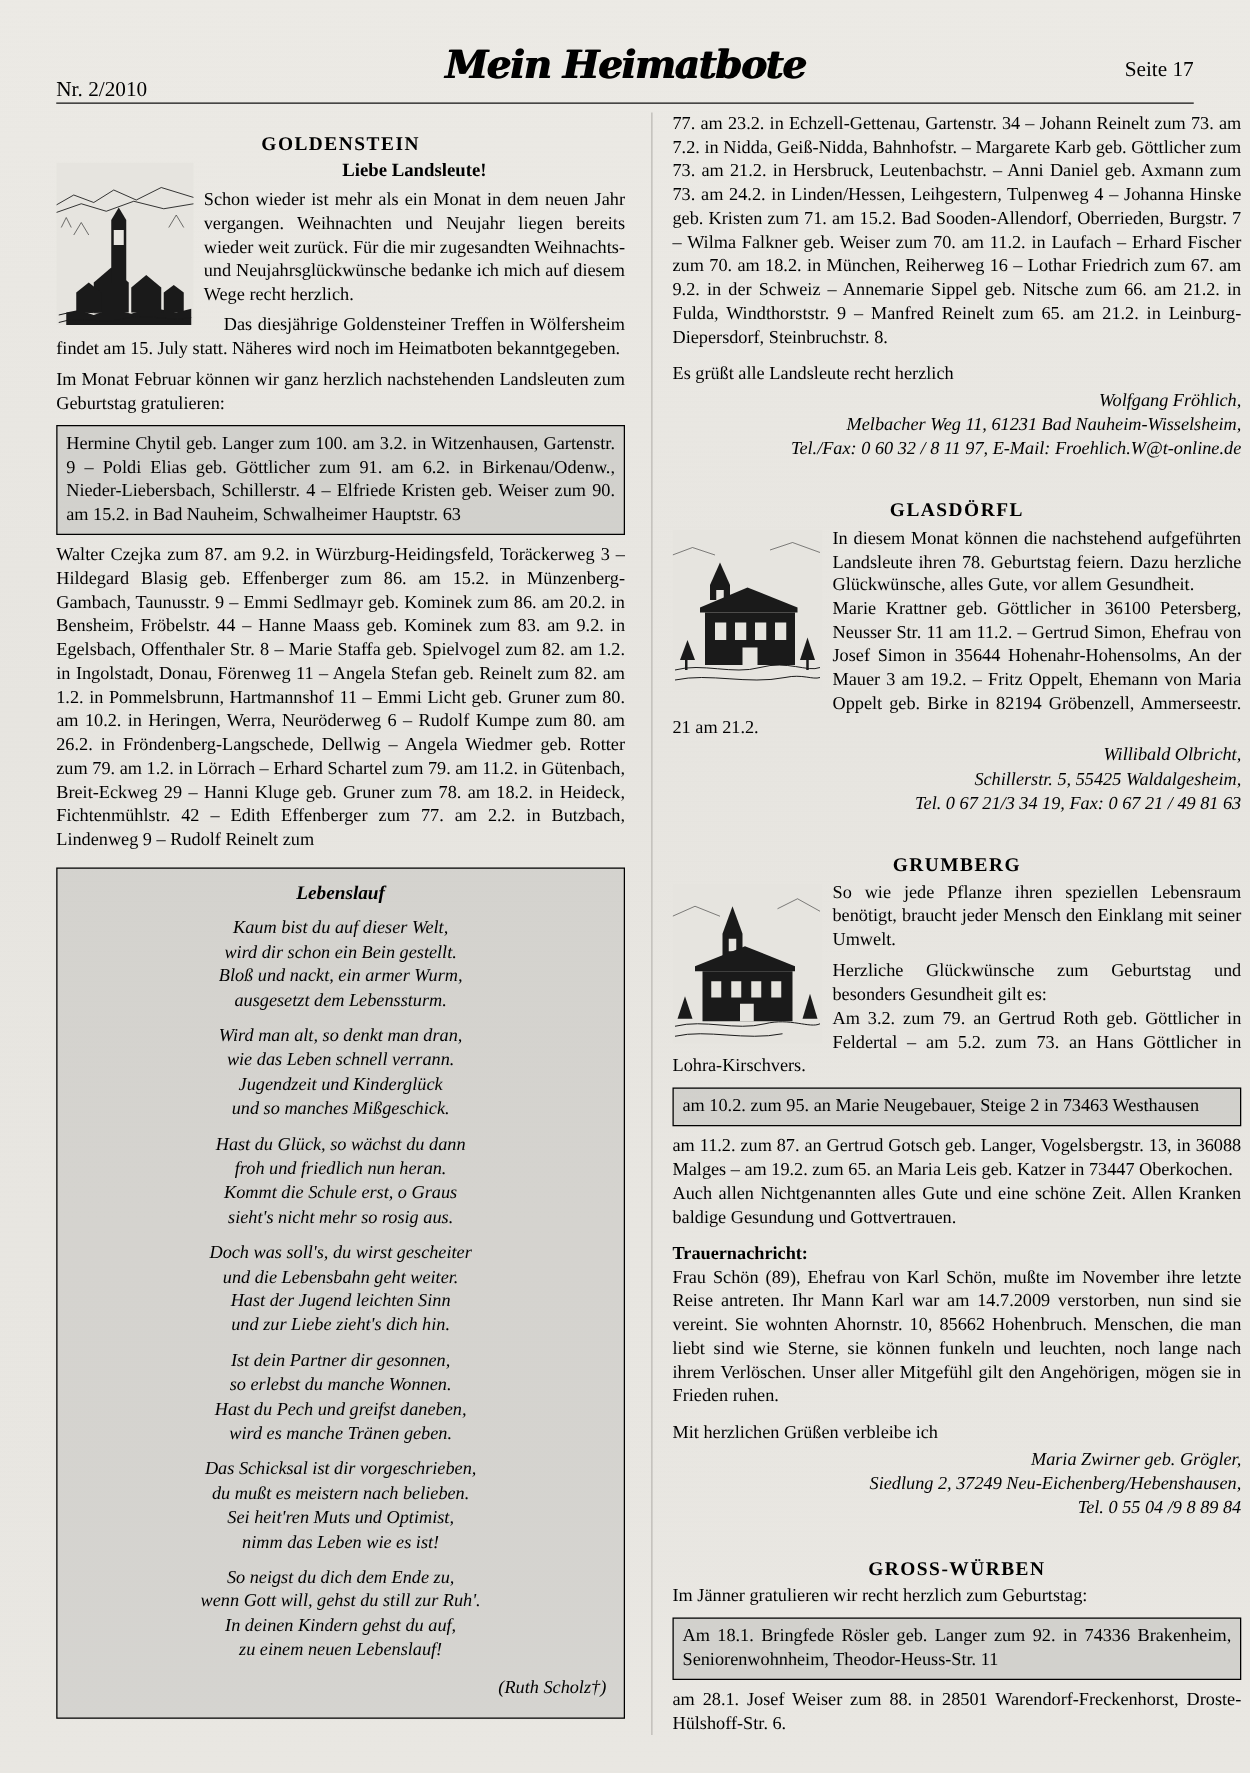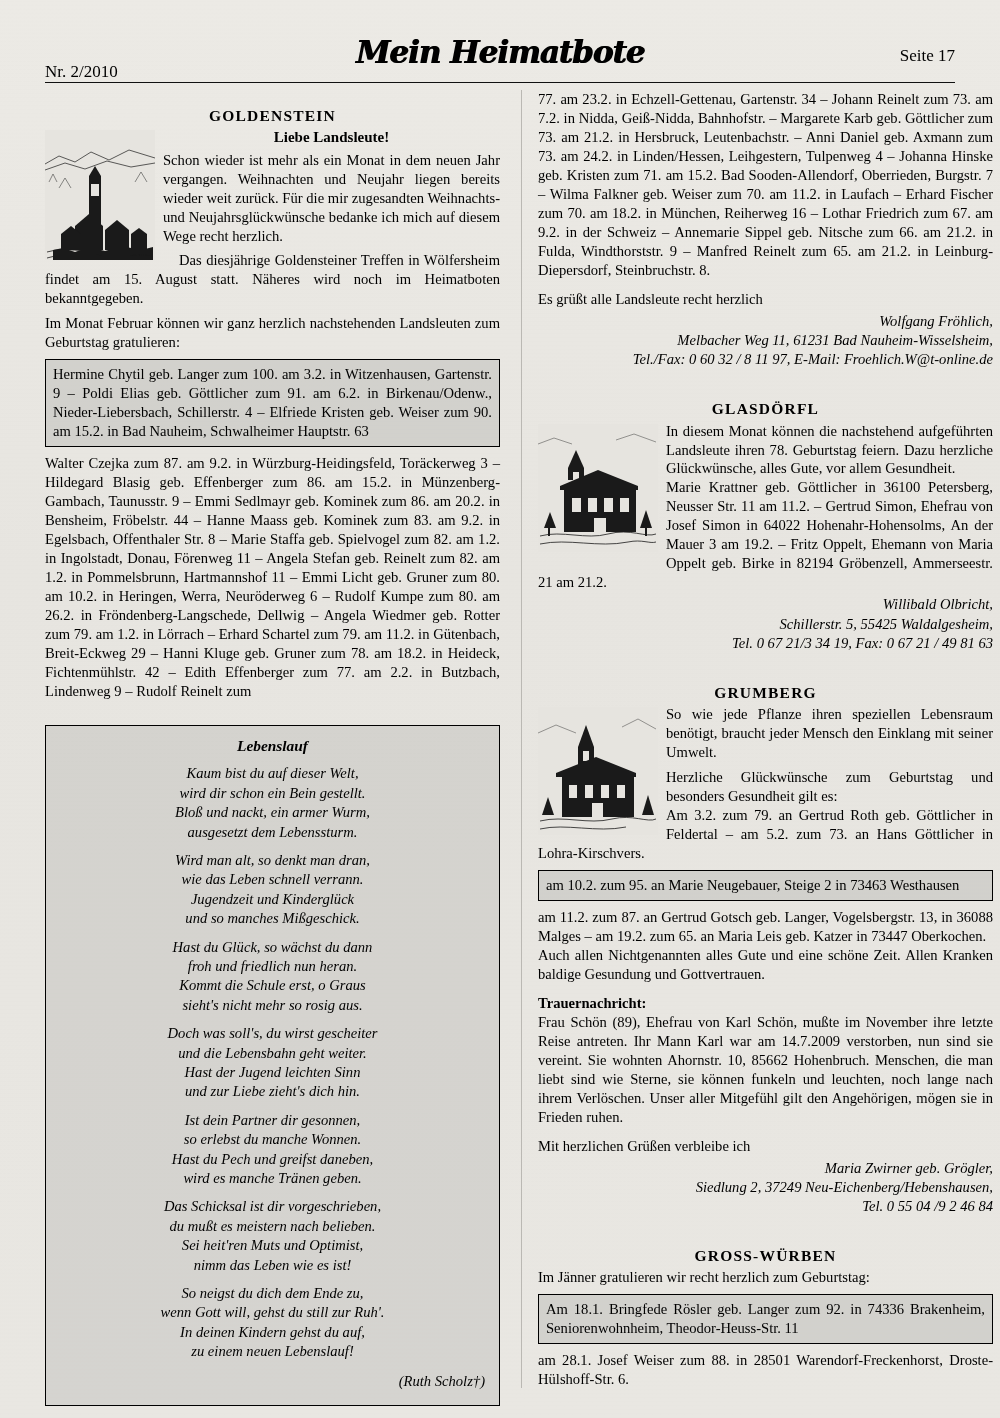--- a/index.html
+++ b/index.html
@@ -53,21 +53,21 @@
     float:left;width:110px;height:130px;margin:2px 8px 4px 0;
     position:relative;overflow:hidden;
   }
   .drawing.sm{width:120px;height:128px;}
   .box{
     border:1px solid #000;background:rgba(170,170,165,.35);
     padding:5px 7px;margin:7px 0;font-size:14.6px;line-height:1.3;
   }
   .poembox{
     border:1px solid #000;background:rgba(170,170,165,.30);
-    margin-top:24px;padding:10px 14px 14px 14px;
+    margin-top:12px;padding:10px 14px 14px 14px;
     text-align:center;font-style:italic;font-size:14.6px;line-height:1.33;
   }
   .poembox .title{font-weight:bold;font-style:italic;margin-bottom:8px;font-size:15.4px;}
   .poembox .stanza{margin-bottom:9px;}
   .sig{text-align:right;font-style:italic;margin-top:10px;}
   .signblock{font-style:italic;text-align:right;margin-top:3px;line-height:1.32;}
   .clear{clear:both;}
   .spacer6{height:6px;}
   .spacer10{height:10px;}
   .spacer14{height:14px;}
@@ -116,21 +116,21 @@
           <g stroke="#1a1a1a" stroke-width="0.6" fill="none" opacity=".8">
             <path d="M4 52 L8 44 L12 52 M14 58 L20 48 L26 58"></path>
             <path d="M90 52 L96 42 L102 52"></path>
           </g>
         </svg>
       </div>
 
       <div class="sub">Liebe Landsleute!</div>
       <p>Schon wieder ist mehr als ein Monat in dem neuen Jahr vergangen. Weihnachten und Neujahr liegen bereits wieder weit zurück. Für die mir zugesandten Weihnachts- und Neujahrsglückwünsche bedanke ich mich auf diesem Wege recht herzlich.</p>
       <div class="spacer6"></div>
-      <p class="ind">Das diesjährige Goldensteiner Treffen in Wölfersheim findet am 15. August statt. Näheres wird noch im Heimatboten bekanntgegeben.</p>
+      <p class="ind">Das diesjährige Goldensteiner Treffen in Wölfersheim findet am 15. July statt. Näheres wird noch im Heimatboten bekanntgegeben.</p>
       <div class="clear"></div>
       <div class="spacer6"></div>
       <p>Im Monat Februar können wir ganz herzlich nachstehenden Landsleuten zum Geburtstag gratulieren:</p>
 
       <div class="box">Hermine Chytil geb. Langer zum 100. am 3.2. in Witzenhausen, Gartenstr. 9 – Poldi Elias geb. Göttlicher zum 91. am 6.2. in Birkenau/Odenw., Nieder-Liebersbach, Schillerstr. 4 – Elfriede Kristen geb. Weiser zum 90. am 15.2. in Bad Nauheim, Schwalheimer Hauptstr. 63</div>
 
       <p>Walter Czejka zum 87. am 9.2. in Würzburg-Heidingsfeld, Toräckerweg 3 – Hildegard Blasig geb. Effenberger zum 86. am 15.2. in Münzenberg-Gambach, Taunusstr. 9 – Emmi Sedlmayr geb. Kominek zum 86. am 20.2. in Bensheim, Fröbelstr. 44 – Hanne Maass geb. Kominek zum 83. am 9.2. in Egelsbach, Offenthaler Str. 8 – Marie Staffa geb. Spielvogel zum 82. am 1.2. in Ingolstadt, Donau, Förenweg 11 – Angela Stefan geb. Reinelt zum 82. am 1.2. in Pommelsbrunn, Hartmannshof 11 – Emmi Licht geb. Gruner zum 80. am 10.2. in Heringen, Werra, Neuröderweg 6 – Rudolf Kumpe zum 80. am 26.2. in Fröndenberg-Langschede, Dellwig – Angela Wiedmer geb. Rotter zum 79. am 1.2. in Lörrach – Erhard Schartel zum 79. am 11.2. in Gütenbach, Breit-Eckweg 29 – Hanni Kluge geb. Gruner zum 78. am 18.2. in Heideck, Fichtenmühlstr. 42 – Edith Effenberger zum 77. am 2.2. in Butzbach, Lindenweg 9 – Rudolf Reinelt zum</p>
 
       <div class="poembox">
         <div class="title">Lebenslauf</div>
@@ -204,21 +204,21 @@
             <rect x="10" y="104" width="2" height="8"></rect>
             <rect x="107" y="104" width="2" height="8"></rect>
           </g>
           <g stroke="#1a1a1a" stroke-width="0.6" fill="none" opacity=".7">
             <path d="M0 20 L16 14 L34 20 M78 16 L96 10 L118 18"></path>
           </g>
         </svg>
       </div>
 
       <p>In diesem Monat können die nachstehend aufgeführten Landsleute ihren 78. Geburtstag feiern. Dazu herzliche Glückwünsche, alles Gute, vor allem Gesundheit.</p>
-      <p>Marie Krattner geb. Göttlicher in 36100 Petersberg, Neusser Str. 11 am 11.2. – Gertrud Simon, Ehefrau von Josef Simon in 64022 Hohenahr-Hohensolms, An der Mauer 3 am 19.2. – Fritz Oppelt, Ehemann von Maria Oppelt geb. Birke in 82194 Gröbenzell, Ammerseestr. 21 am 21.2.</p>
+      <p>Marie Krattner geb. Göttlicher in 36100 Petersberg, Neusser Str. 11 am 11.2. – Gertrud Simon, Ehefrau von Josef Simon in 35644 Hohenahr-Hohensolms, An der Mauer 3 am 19.2. – Fritz Oppelt, Ehemann von Maria Oppelt geb. Birke in 82194 Gröbenzell, Ammerseestr. 21 am 21.2.</p>
       <div class="clear"></div>
       <div class="signblock" style="white-space:pre-line">Willibald Olbricht,
 Schillerstr. 5, 55425 Waldalgesheim,
 Tel. 0 67 21/3 34 19, Fax: 0 67 21 / 49 81 63</div>
 
       <div class="spacer14"></div>
       <h2 class="sec">GRUMBERG</h2>
 
       <div class="drawing sm">
         <svg width="120" height="128" viewBox="0 0 120 128">
@@ -262,21 +262,21 @@
       <p>Auch allen Nichtgenannten alles Gute und eine schöne Zeit. Allen Kranken baldige Gesundung und Gottvertrauen.</p>
 
       <div class="spacer10"></div>
       <p class="b">Trauernachricht:</p>
       <p>Frau Schön (89), Ehefrau von Karl Schön, mußte im November ihre letzte Reise antreten. Ihr Mann Karl war am 14.7.2009 verstorben, nun sind sie vereint. Sie wohnten Ahornstr. 10, 85662 Hohenbruch. Menschen, die man liebt sind wie Sterne, sie können funkeln und leuchten, noch lange nach ihrem Verlöschen. Unser aller Mitgefühl gilt den Angehörigen, mögen sie in Frieden ruhen.</p>
 
       <div class="spacer10"></div>
       <p>Mit herzlichen Grüßen verbleibe ich</p>
       <div class="signblock" style="white-space:pre-line">Maria Zwirner geb. Grögler,
 Siedlung 2, 37249 Neu-Eichenberg/Hebenshausen,
-Tel. 0 55 04 /9 2 46 84</div>
+Tel. 0 55 04 /9 8 89 84</div>
 
       <div class="spacer14"></div>
       <h2 class="sec">GROSS-WÜRBEN</h2>
       <p>Im Jänner gratulieren wir recht herzlich zum Geburtstag:</p>
       <div class="box">Am 18.1. Bringfede Rösler geb. Langer zum 92. in 74336 Brakenheim, Seniorenwohnheim, Theodor-Heuss-Str. 11</div>
       <p>am 28.1. Josef Weiser zum 88. in 28501 Warendorf-Freckenhorst, Droste-Hülshoff-Str. 6.</p>
     </div>
   </div>
 </div>
 

